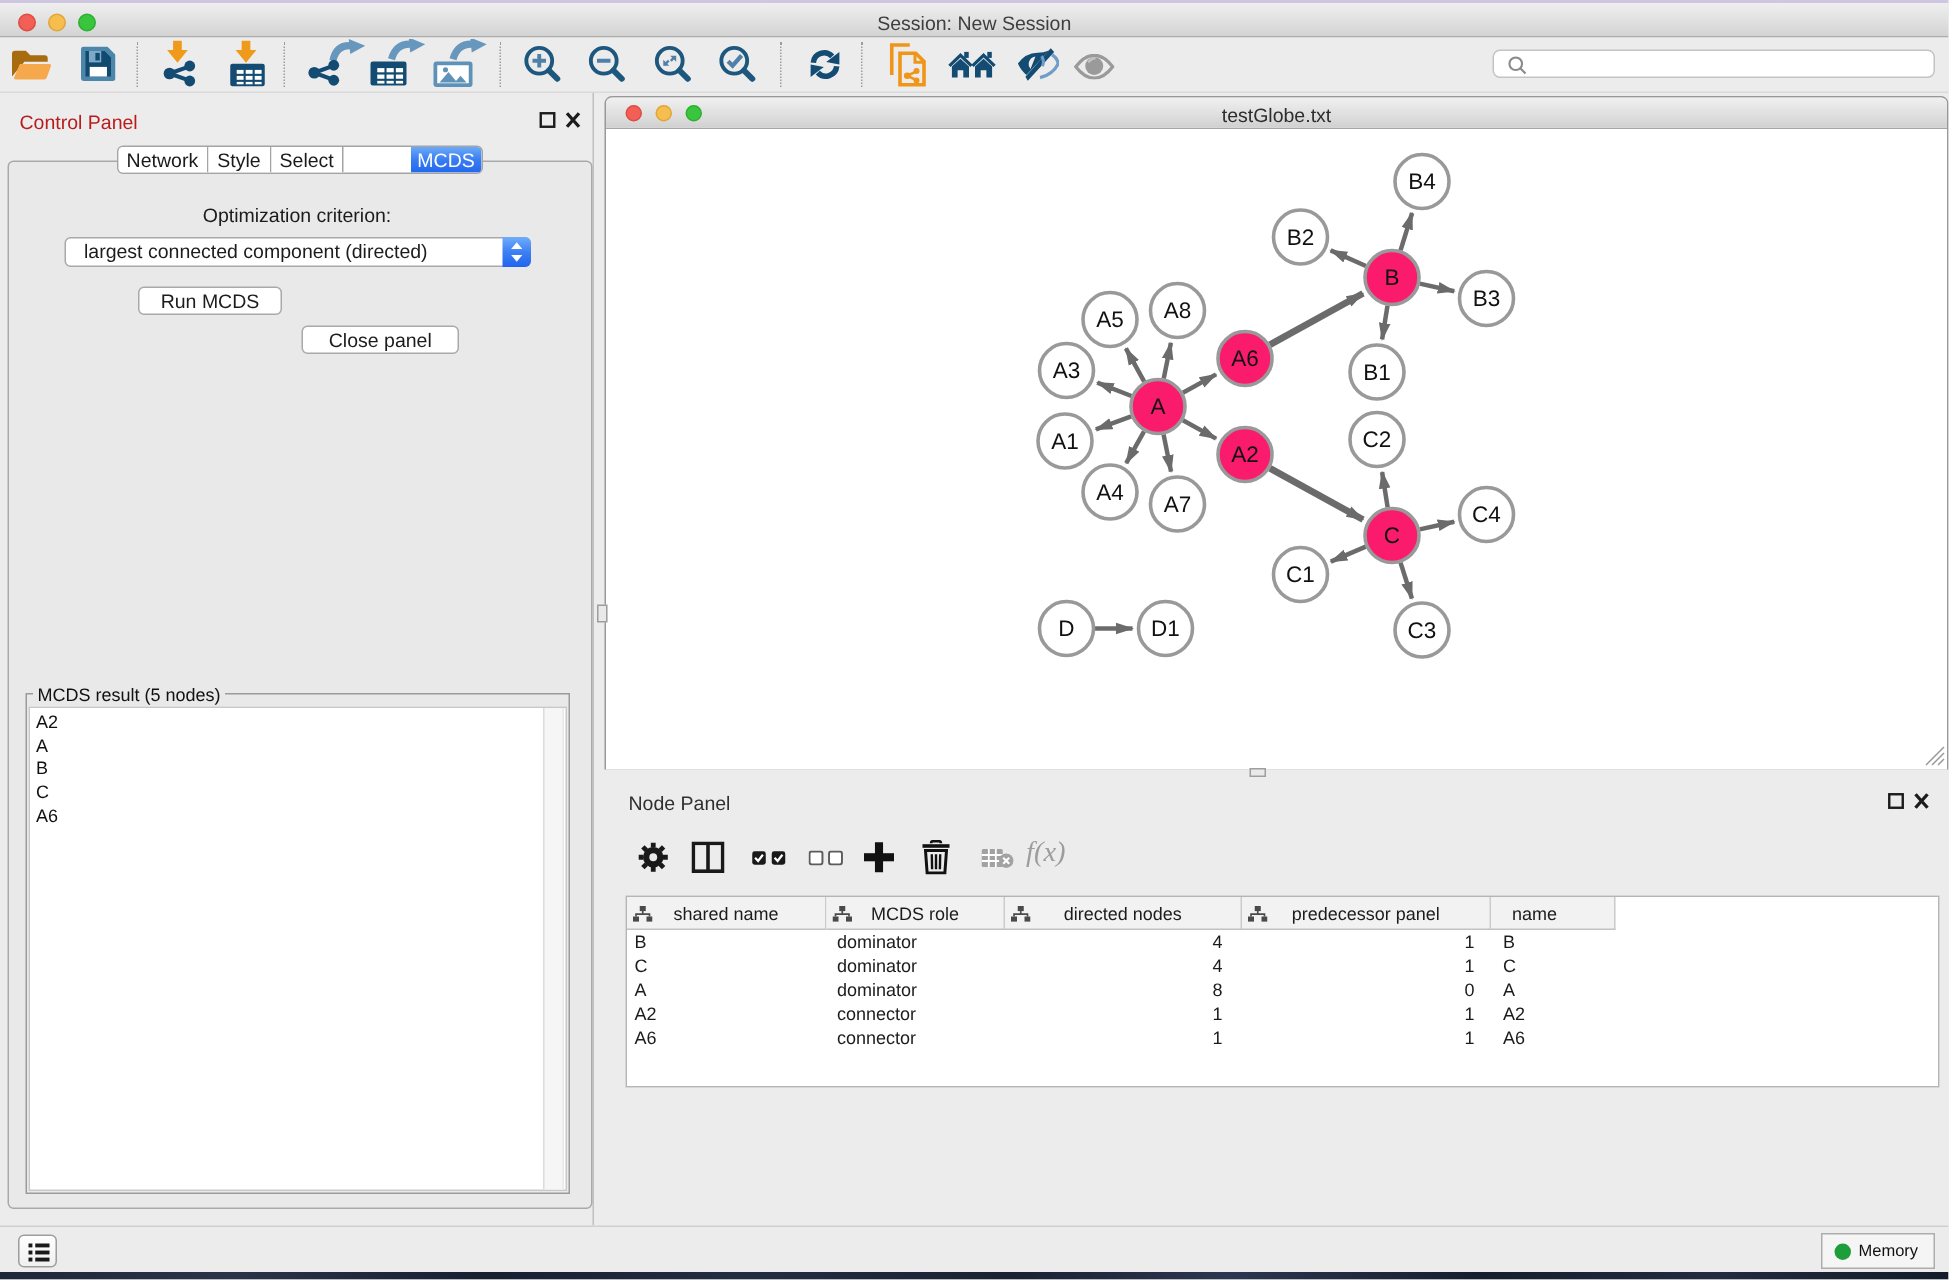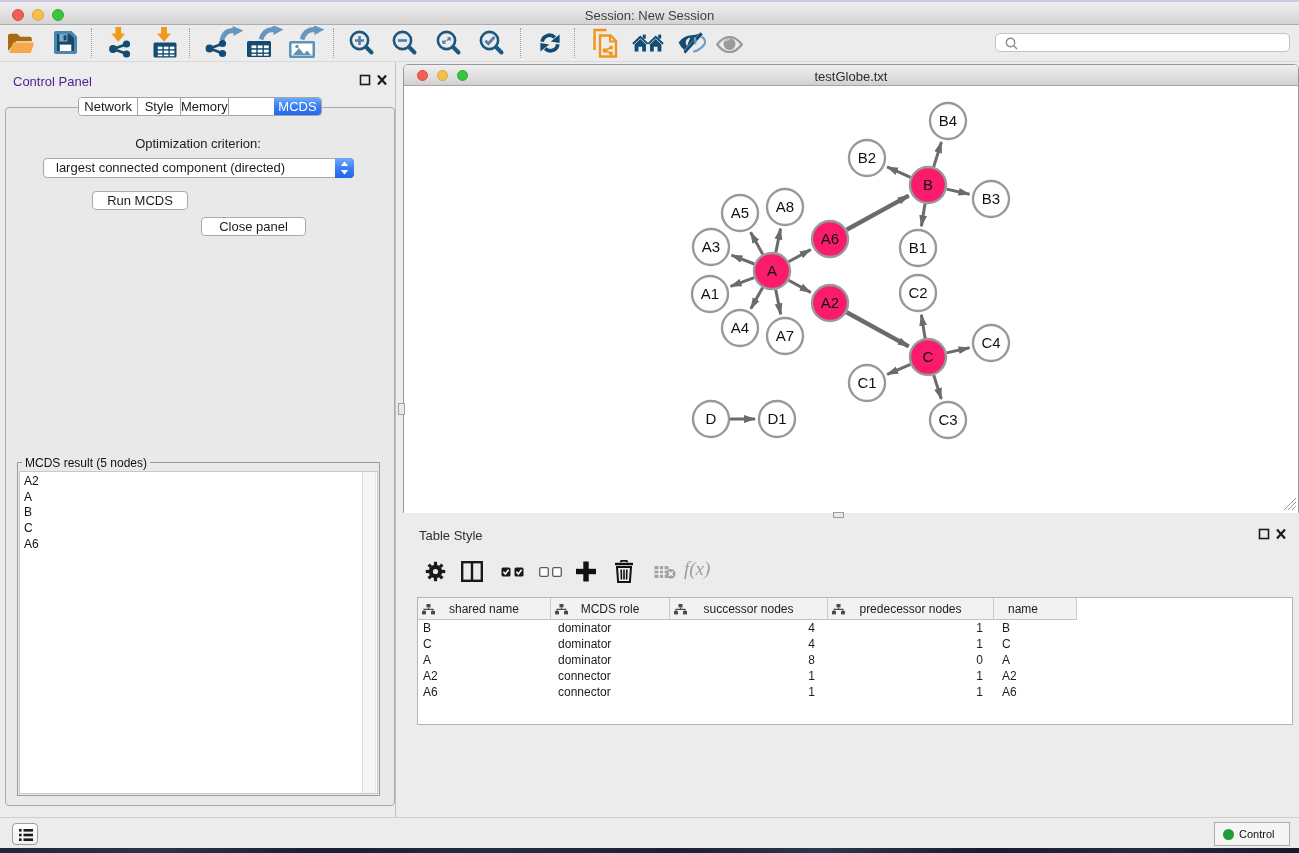--- a/index.html
+++ b/index.html
@@ -18,21 +18,21 @@
 
 
 #toolbar { position:absolute; left:0; top:25px; width:1299px; height:37px; background:#ececec; border-bottom:1px solid #dadada;}
 .tsep { position:absolute; top:3px; height:30px; width:0; border-left:1px dotted #9d9d9d; }
 .ticon { position:absolute; }
 #searchbox { position:absolute; left:995px; top:8px; width:295px; height:19px;
   background:#fff; border:1px solid #c3c3c3; border-radius:5px; }
 
 
 #ctlpanel { position:absolute; left:0; top:62px; width:396px; height:755px; background:#ececec; border-right:1px solid #c0c0c0;}
-#ctltitle { position:absolute; left:13px; top:12px; font-size:13px; color:#4c1d95;}
+#ctltitle { position:absolute; left:13px; top:12px; font-size:13px; color:#b91c1c;}
 #tabwrap { position:absolute; left:5px; top:45px; width:390px; height:699px;
   border:1px solid #a9a9a9; border-radius:4px; background:#e9e9e9; }
 .tabrow { position:absolute; display:flex; height:19px; border:1px solid #a4a4a4; border-radius:4px; background:#fff; overflow:hidden;}
 .tab { height:100%; font-size:13px; color:#1a1a1a; text-align:center; line-height:17px; border-right:1px solid #a4a4a4; background:#fff;}
 .tab:last-child { border-right:none; }
 .tab.sel { background:linear-gradient(#6aaaf9,#3a7df2 50%,#2268ee); color:#fff; }
 
 #optlabel { position:absolute; left:0px; top:74px; width:396px; text-align:center; font-size:13px; color:#1c1c1c;}
 #dropdown { position:absolute; left:43px; top:96px; width:311px; height:20px; background:#fff;
   border:1px solid #a9a9a9; border-radius:4px; font-size:13px; color:#1c1c1c; line-height:18px; padding-left:12px;}
@@ -235,21 +235,21 @@
 <div id="ctlpanel">
   <div id="ctltitle">Control Panel</div>
   <svg class="abs" style="left:359px;top:12px" width="30" height="12" viewBox="0 0 30 12">
     <rect x="1.5" y="1.5" width="9" height="9" fill="none" stroke="#1c1c1c" stroke-width="1.6"></rect>
     <path d="M19,1.5 L27,10.5 M27,1.5 L19,10.5" stroke="#1c1c1c" stroke-width="2.2"></path>
   </svg>
   <div id="tabwrap"></div>
   <div class="tabrow" style="left:78px; top:35px; width:244px;">
     <div class="tab" style="width:74px;">Network</div>
     <div class="tab" style="width:53px;">Style</div>
-    <div class="tab" style="width:59px;">Memory</div>
+    <div class="tab" style="width:59px;">Select</div>
     <div class="tab sel" style="width:59px;margin-left:45px;">MCDS</div>
   </div>
   <div id="optlabel">Optimization criterion:</div>
   <div id="dropdown">largest connected component (directed)
     <div id="ddbtn"><svg width="19" height="20" viewBox="0 0 19 20">
             <path d="M9.5,3.5 L13.2,8 H5.8 Z" fill="#fff"></path>
             <path d="M9.5,16.5 L13.2,12 H5.8 Z" fill="#fff"></path>
           </svg></div>
   </div>
   <div class="cbtn" style="left:92px; width:96px;">Run MCDS</div>
@@ -345,21 +345,21 @@
   </div>
   <svg class="abs" style="right:1px;bottom:1px" width="14" height="14" viewBox="0 0 14 14">
     <path d="M5,13 L13,5 M9,13 L13,9 M1,13 L13,1" stroke="#9b9b9b" stroke-width="1"></path>
   </svg>
 </div>
 
 <div class="splitsq" style="left:398px; top:403px; width:7px; height:12px;"></div>
 <div class="splitsq" style="left:833px; top:512px; width:11px; height:6px;"></div>
 
 <div id="tablepanel">
-  <div id="tptitle">Table Style</div>
+  <div id="tptitle">Node Panel</div>
   <svg class="abs" style="left:855px;top:9px" width="30" height="12" viewBox="0 0 30 12">
     <rect x="1.5" y="1.5" width="9" height="9" fill="none" stroke="#1c1c1c" stroke-width="1.6"></rect>
     <path d="M19,1.5 L27,10.5 M27,1.5 L19,10.5" stroke="#1c1c1c" stroke-width="2.2"></path>
   </svg>
   <div id="tbar">
     <svg class="abs" style="left:8px;top:2px" width="21" height="21" viewBox="0 0 21 21">
       <g fill="#191919">
         <circle cx="10.5" cy="10.5" r="6.8"></circle>
         <g stroke="#191919" stroke-width="3.2">
           <line x1="10.5" y1="0.8" x2="10.5" y2="4"></line>
@@ -409,22 +409,22 @@
             <line x1="9.9" y1="1" x2="9.9" y2="13"></line>
           </g>
       <circle cx="16.8" cy="8.8" r="4.8" fill="#a2a2a2"></circle>
       <path d="M14.8,6.8 l4,4 M18.8,6.8 l-4,4" stroke="#fff" stroke-width="1.4"></path>
     </svg>
     <div class="abs" style="left:267px;top:-1px; font-family:'Liberation Serif',serif; font-style:italic; font-size:19px; color:#9d9d9d;">f(x)</div>
   </div>
   <div id="tbl">
     <div class="hcell" style="left:0; width:133px;">shared name</div>
     <div class="hcell" style="left:133px; width:119px;">MCDS role</div>
-    <div class="hcell" style="left:252px; width:158px;">successor nodes</div>
-    <div class="hcell" style="left:410px; width:166px;">predecessor nodes</div>
+    <div class="hcell" style="left:252px; width:158px;">directed nodes</div>
+    <div class="hcell" style="left:410px; width:166px;">predecessor panel</div>
     <div class="hcell" style="left:576px; width:83px; padding-right:24px;">name</div>
     <svg class="abs hicon" style="left:4px;top:6px" width="13" height="11" viewBox="0 0 13 11">
           <g fill="#4a4a4a">
             <rect x="4.5" y="0" width="4" height="3.4"></rect>
             <rect x="0" y="7" width="4" height="3.4"></rect>
             <rect x="9" y="7" width="4" height="3.4"></rect>
           </g>
           <path d="M6.5,3.4 v2 M2,7 v-1.6 h9 V7" stroke="#4a4a4a" stroke-width="1.1" fill="none"></path>
         </svg>
     <svg class="abs hicon" style="left:137px;top:6px" width="13" height="11" viewBox="0 0 13 11">
@@ -497,18 +497,18 @@
             <rect x="5" y="8.7" width="2.6" height="2.6"></rect>
             <rect x="5" y="13.4" width="2.6" height="2.6"></rect>
       <rect x="9.5" y="4" width="9.5" height="2.6"></rect>
             <rect x="9.5" y="8.7" width="9.5" height="2.6"></rect>
             <rect x="9.5" y="13.4" width="9.5" height="2.6"></rect>
           </g>
     </svg>
   </div>
   <div id="membtn">
         <div id="memdot"></div>
-        <span style="position:absolute;left:24px;top:5px;">Control</span>
+        <span style="position:absolute;left:24px;top:5px;">Memory</span>
       </div>
 </div>
 <div id="desktop"></div>
 
 </div>
 
 </body></html>

